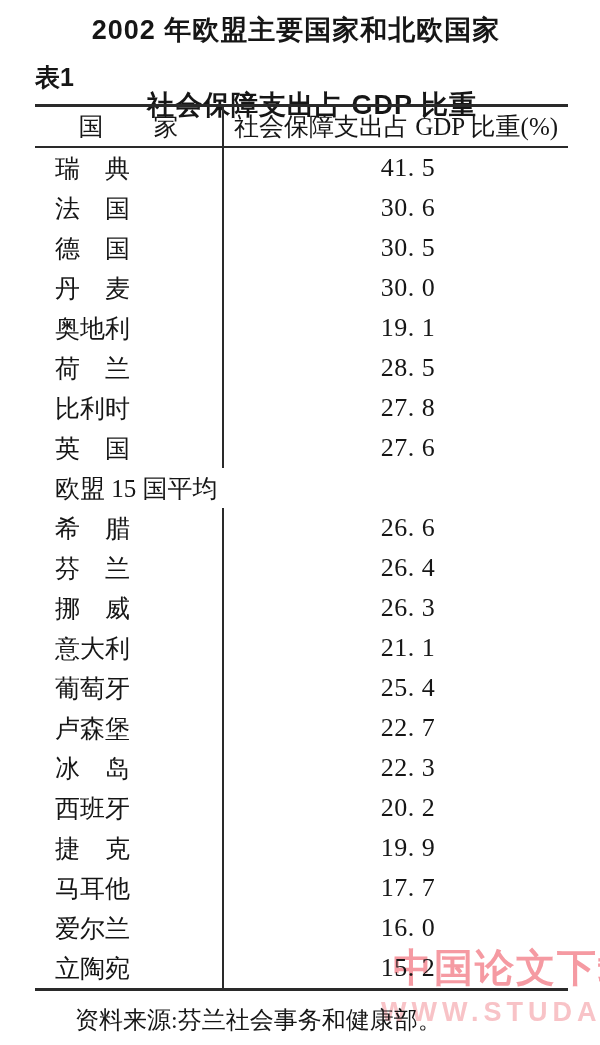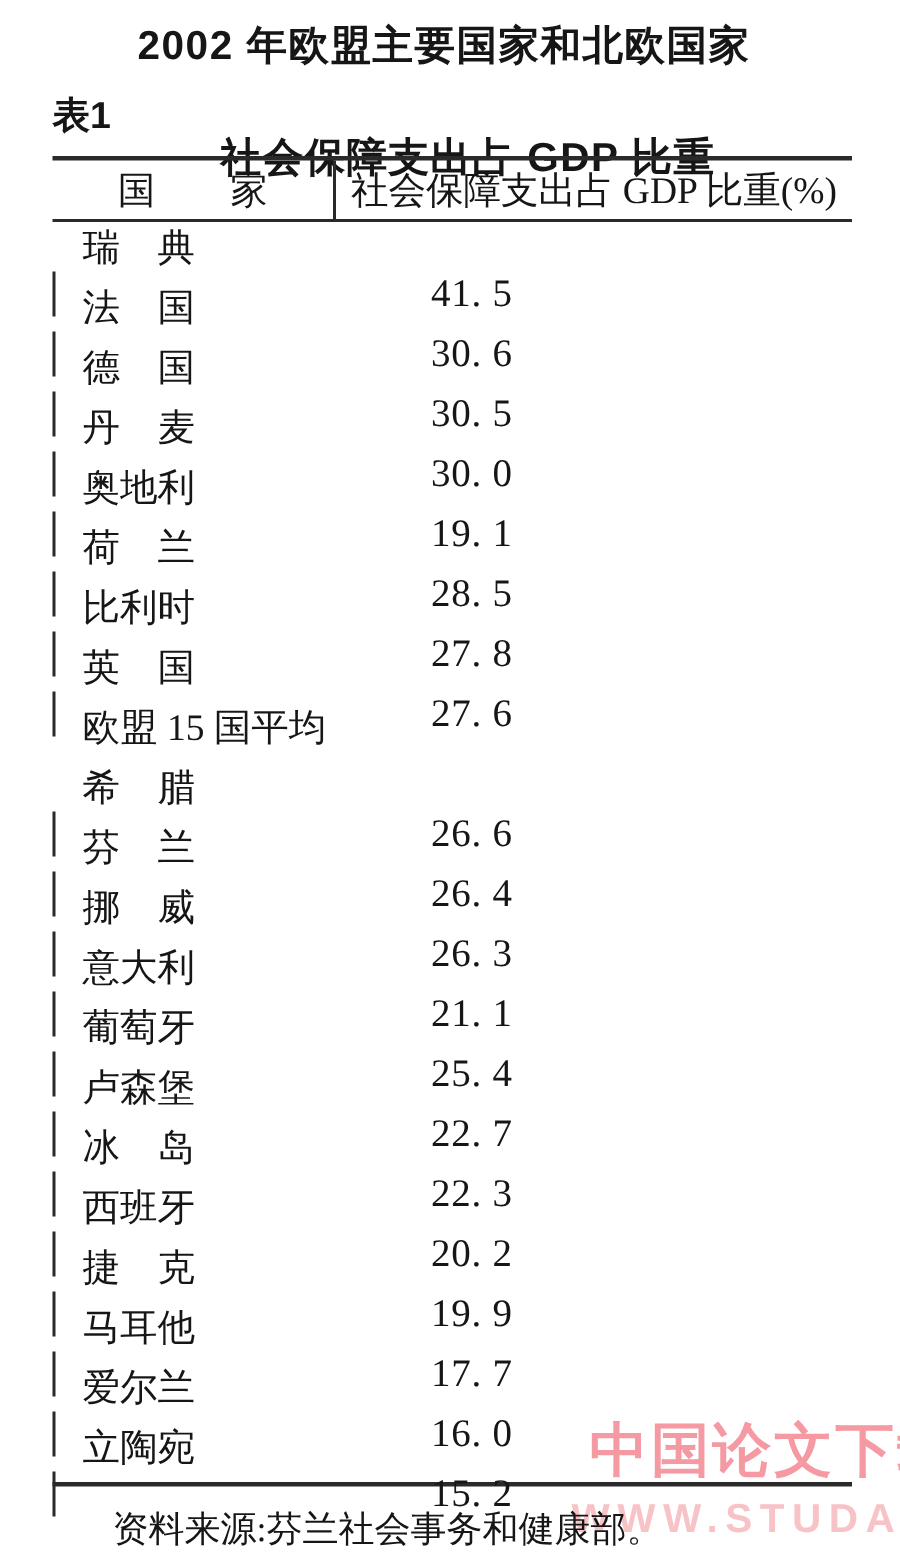--- a/index.html
+++ b/index.html
@@ -41,21 +41,21 @@
   .data-table {
     position: absolute; left: 35px; top: 104px; width: 533px;
     border-top: 3px solid #2a2a2a;
     border-bottom: 3px solid #2a2a2a;
     background: transparent;
   }
   .thead-row {
     display: flex; height: 39px;
     border-bottom: 2px solid #2a2a2a;
   }
-  .trow { display: flex; height: 40px; flex-direction: column; }
+  .trow { display: flex; height: 40px; }
   .cell { display: flex; align-items: center; }
   .cell-country {
     width: 187px; box-sizing: border-box; padding-left: 20px;
     font-size: 25px;
   }
   .cell-value {
     flex: 1; box-sizing: border-box;
     border-left: 2px solid #2a2a2a;
     justify-content: center;
     font-size: 26px;

